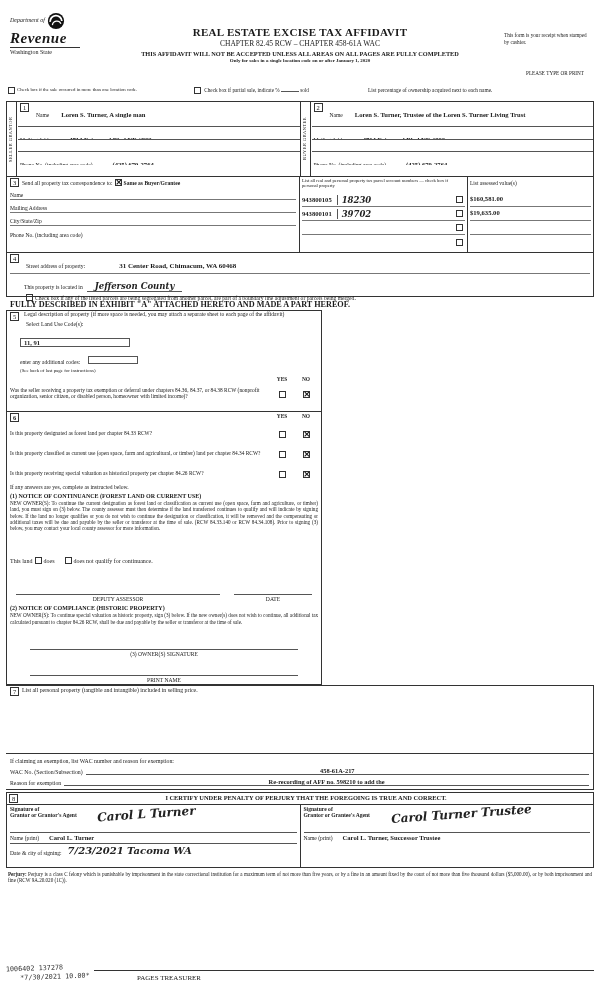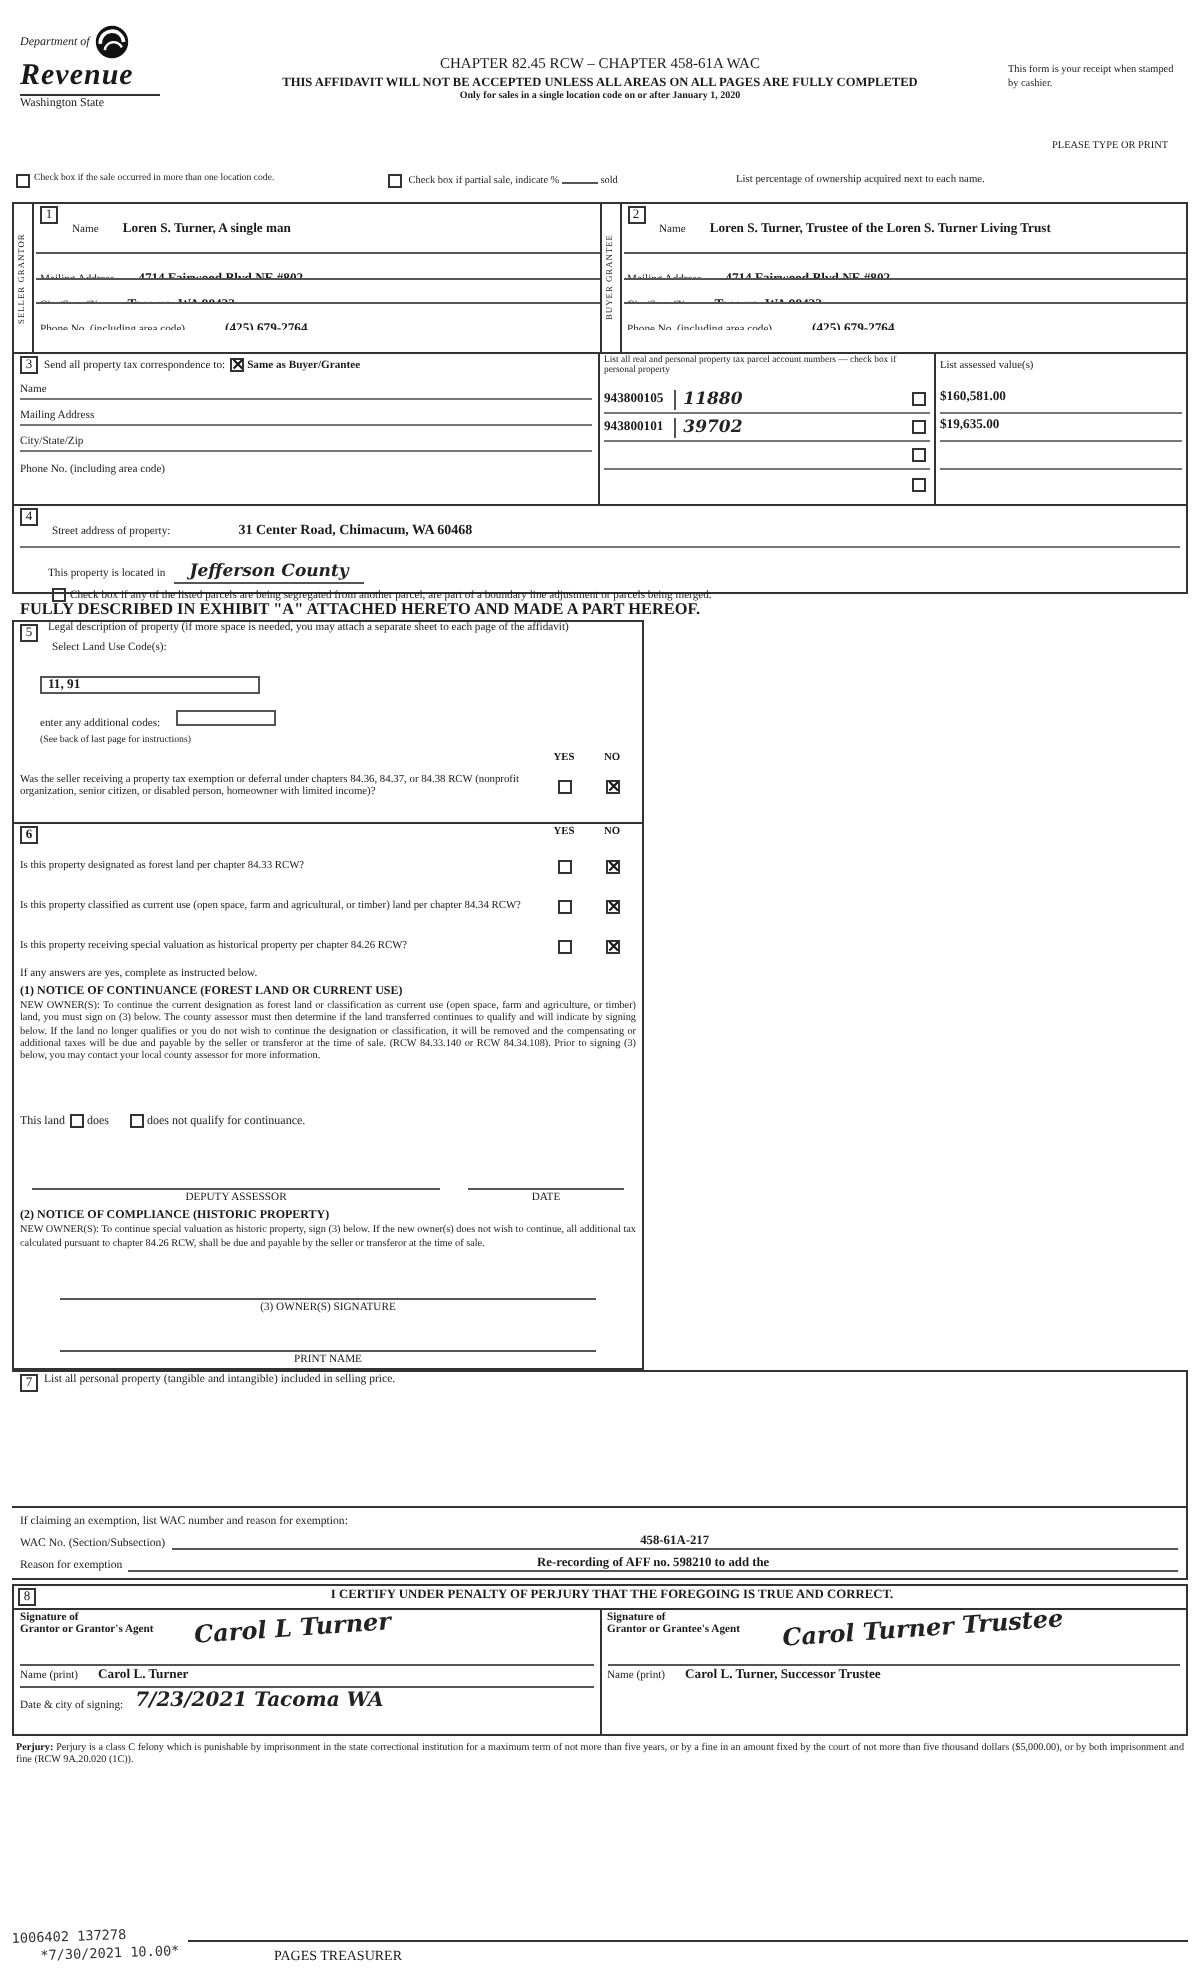--- a/index.html
+++ b/index.html
@@ -154,20 +154,21 @@
     <div class="logo">
       <div class="logo-top"><span>Department of</span><svg class="swirl" width="18" height="18" viewBox="0 0 20 20">
             <circle cx="10" cy="10" r="9" fill="#111"></circle>
             <path d="M3.5 11 A6.5 6.5 0 0 1 16.5 10" stroke="#fff" stroke-width="2" fill="none"></path>
             <path d="M6 14.5 A5 5 0 0 1 15.5 13" stroke="#fff" stroke-width="1.4" fill="none"></path>
           </svg></div>
       <div class="logo-rev">Revenue</div>
       <div class="logo-ws">Washington State</div>
     </div>
     <div class="title-block">
+      <div class="title">REAL ESTATE EXCISE TAX AFFIDAVIT</div>
       <div class="subtitle">CHAPTER 82.45 RCW – CHAPTER 458-61A WAC</div>
       <div class="warning">THIS AFFIDAVIT WILL NOT BE ACCEPTED UNLESS ALL AREAS ON ALL PAGES ARE FULLY COMPLETED</div>
       <div class="only-note">Only for sales in a single location code on or after January 1, 2020</div>
     </div>
     <div class="receipt-note">This form is your receipt when stamped by cashier.</div>
     <div class="type-print">PLEASE TYPE OR PRINT</div>
   </div>
 
   <div class="options">
     <div class="opt-left">
@@ -249,21 +250,21 @@
         </div>
       <div class="frow" style="border-bottom:none;">
           <span class="lbl">Phone No. (including area code)</span>
         </div>
     </div>
     <div class="parcelbox">
       <div class="parcel-col">
         <div class="parcel-head">List all real and personal property tax parcel account numbers — check box if personal property</div>
         <div class="parcel-row">
           <span class="val">943800105</span>
-          <span class="hand parcel-hand">11880</span>
+          <span class="hand parcel-hand">18230</span>
           <span class="cb"></span>
         </div>
         <div class="parcel-row">
           <span class="val">943800101</span>
           <span class="hand parcel-hand">39702</span>
           <span class="cb"></span>
         </div>
         <div class="parcel-row">
           <span style="flex:1;"></span>
             <span class="cb"></span>

